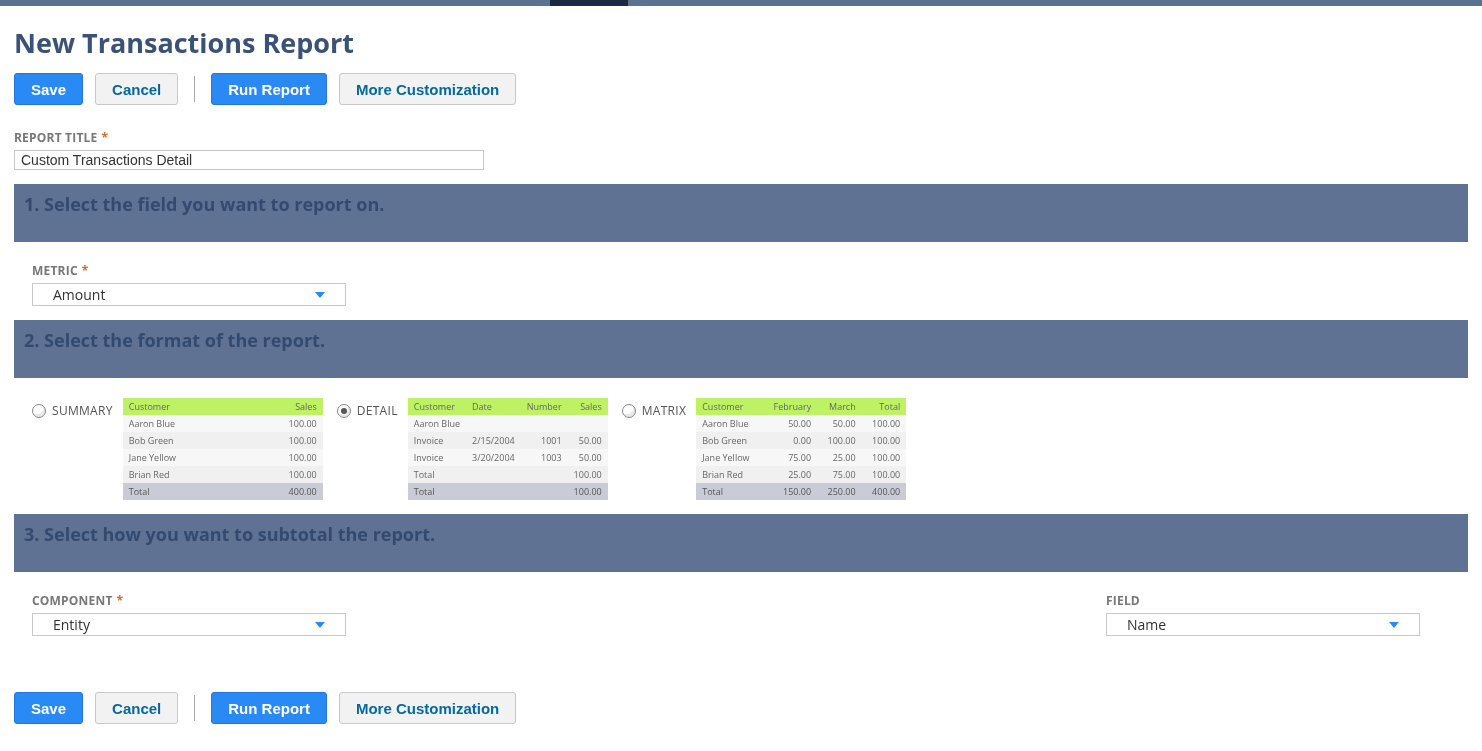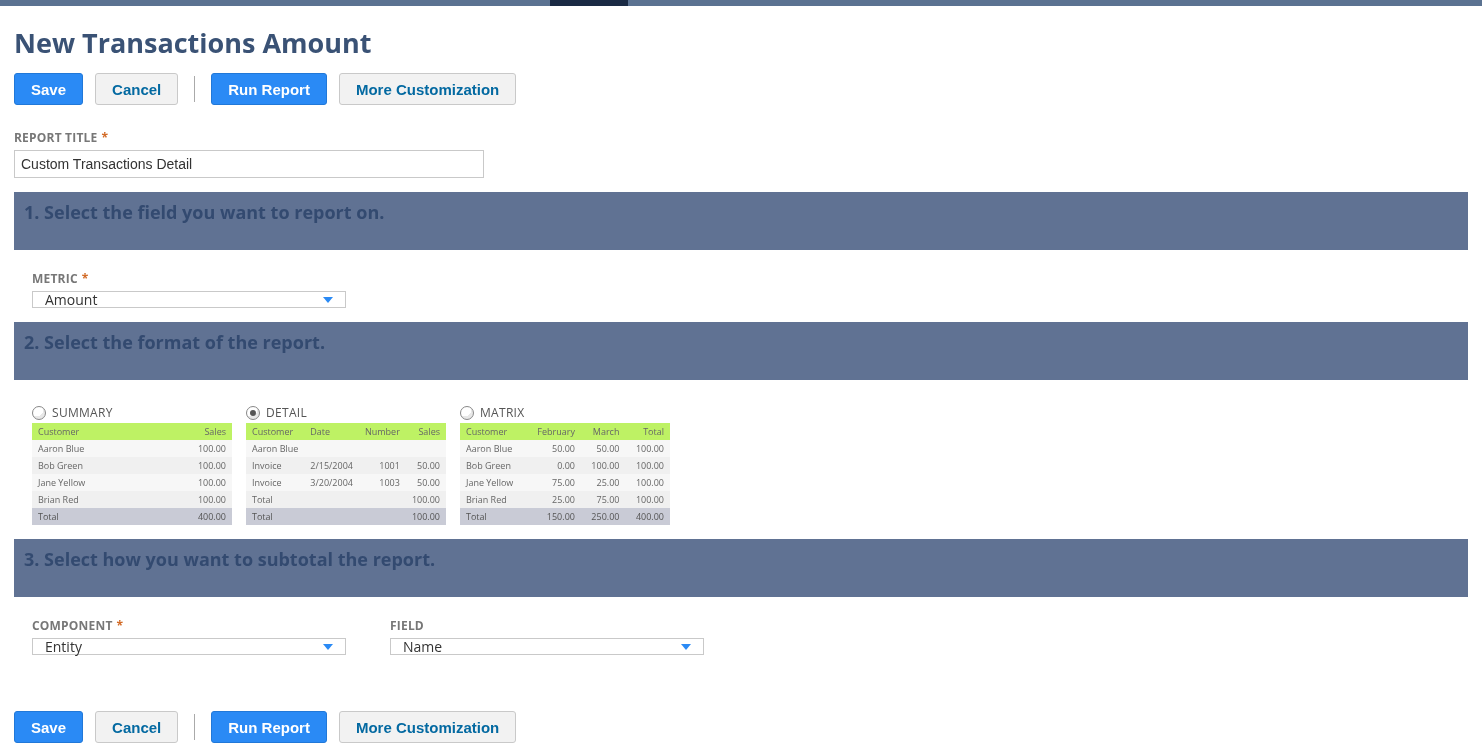--- a/index.html
+++ b/index.html
@@ -74,21 +74,21 @@
     font-size: 12px;
     color: #777;
     letter-spacing: .2px;
     margin-bottom: 4px;
     text-transform: uppercase;
     font-weight: bold;
   }
   .req { color: #d26b27; margin-left: 4px; }
   .text-input {
     width: 470px;
-    height: 28px;
+    height: 20px;
     border: 1px solid #c9c9c9;
     padding: 2px 6px;
     font-size: 14px;
     color: #333;
   }
 
   
   .section-banner {
     background: #607293;
     color: #20314f;
@@ -102,26 +102,26 @@
   }
   .section-banner .txt {
     font-size: 18px;
     font-weight: 700;
     color: #334a70;
   }
 
   
   .select-like {
     width: 314px;
-    height: 17px;
+    height: 23px;
     border: 1px solid #c9c9c9;
     display: flex;
     align-items: center;
     justify-content: space-between;
-    padding: 0 12px;
+    padding: 0 20px;
     font-size: 14px;
     color: #333;
     background: #fff;
     cursor: pointer;
   }
   .select-like .caret {
     width: 0; height: 0;
     border-left: 5px solid transparent;
     border-right: 5px solid transparent;
     border-top: 6px solid #2a8af5;
@@ -132,23 +132,22 @@
   
   .format-row {
     display: flex;
     align-items: flex-start;
     gap: 4px;
     padding-left: 18px;
   }
   .format-opt {
     display: flex;
     align-items: flex-start;
-    gap: 2px;
+    gap: 10px;
     margin-right: 10px;
-    flex-direction: column;
   }
   .radio-group {
     display: flex;
     align-items: center;
     gap: 6px;
     margin-top: 4px;
   }
   .radio {
     appearance: none;
     width: 14px; height: 14px;
@@ -192,36 +191,36 @@
   }
   .mini-table tr:nth-child(even) td { background: #f7f7f7; }
   .mini-table tr.total td {
     background: #c9cbd6;
     color: #555;
   }
 
   
   .two-col {
     display: flex;
-    justify-content: flex-start;
+    justify-content: space-between;
     padding: 0 18px;
-    gap: 44px;
+    gap: 28px;
   }
   .col { }
 </style>
 </head>
 <body>
 
 <div class="topbar">
   <div class="active-tab"></div>
 </div>
 
 <div class="page">
 
-  <h1 class="page-title">New Transactions Amount</h1>
+  <h1 class="page-title">New Transactions Report</h1>
 
   <div class="button-row">
     <button class="btn btn-primary">Save</button>
     <button class="btn btn-secondary">Cancel</button>
     <div class="divider-vert"></div>
     <button class="btn btn-primary">Run Report</button>
     <button class="btn btn-secondary">More Customization</button>
   </div>
 
   <div>

